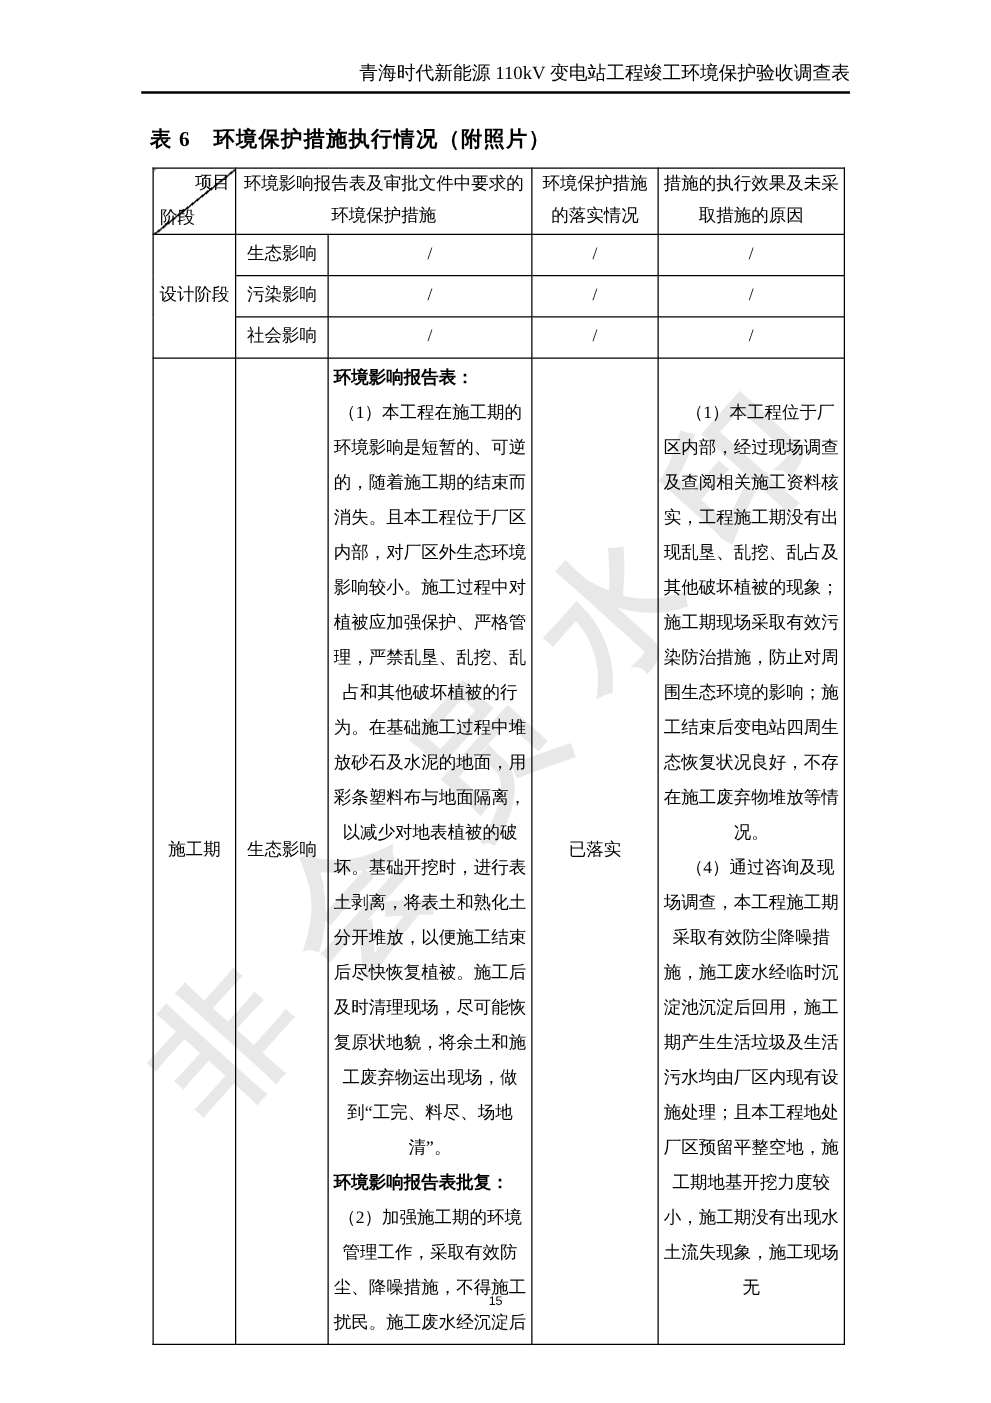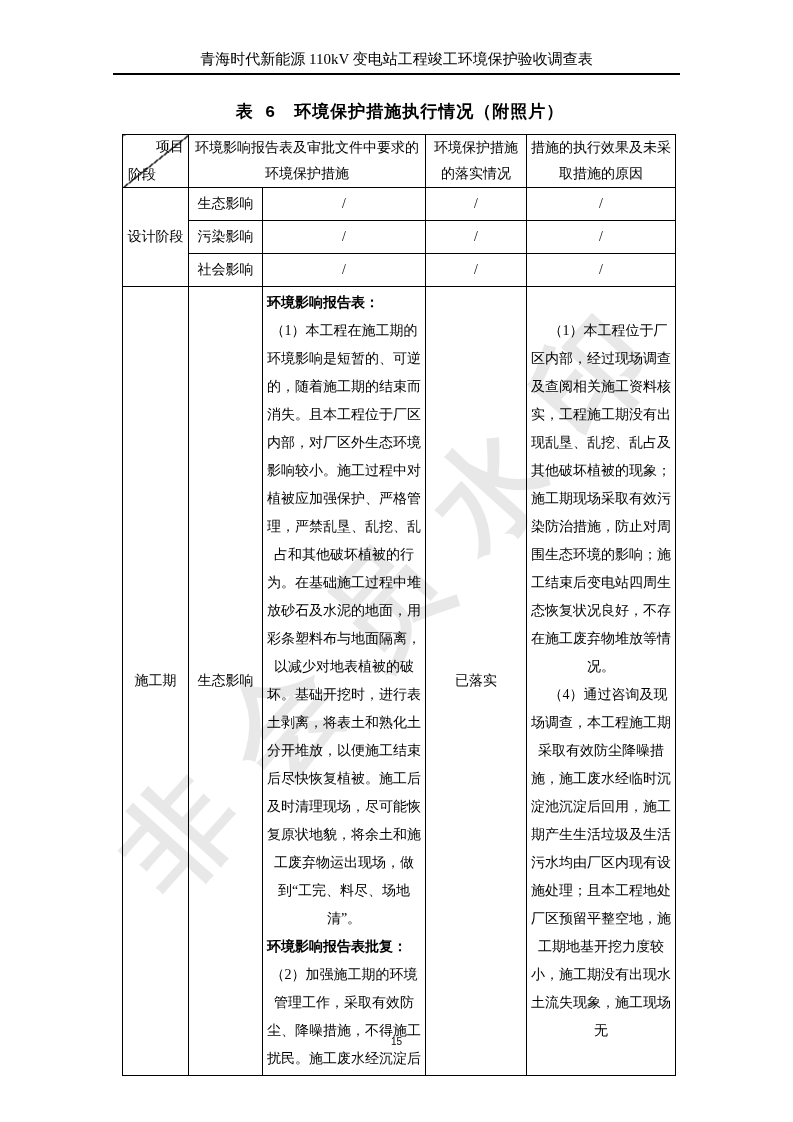--- a/index.html
+++ b/index.html
@@ -11,27 +11,27 @@
   }
   .watermark {
     position:absolute; left:400px; top:590px;
     transform:translate(-50%,-50%) rotate(-48deg);
     font-size:112px; font-weight:bold; letter-spacing:42px;
     color:#000; opacity:0.085; white-space:nowrap;
     pointer-events:none; z-index:0;
   }
   .content { position:relative; z-index:1; padding:48px 113px 0 113px; }
   .running-header {
-    text-align:center; font-size:15px; line-height:22px;
+    text-align:right; font-size:15px; line-height:22px;
     border-bottom:2px solid #000; padding-bottom:3px;
   }
   .caption {
     margin-top:25px; margin-left:7px;
-    font-family:Liberation Mono, monospace;
-    font-weight:bold; font-size:17px; letter-spacing:1px;text-align:center;
+    font-family:Liberation Serif, serif;
+    font-weight:bold; font-size:17px; letter-spacing:1px;
   }
   table.ep {
     margin-top:11px; margin-left:9px;
     border-collapse:collapse; table-layout:fixed;
     width:553px;
   }
   table.ep td {
     border:1px solid #000; font-size:14px;
     text-align:center; vertical-align:middle;
     padding:2px 4px; line-height:28px;

